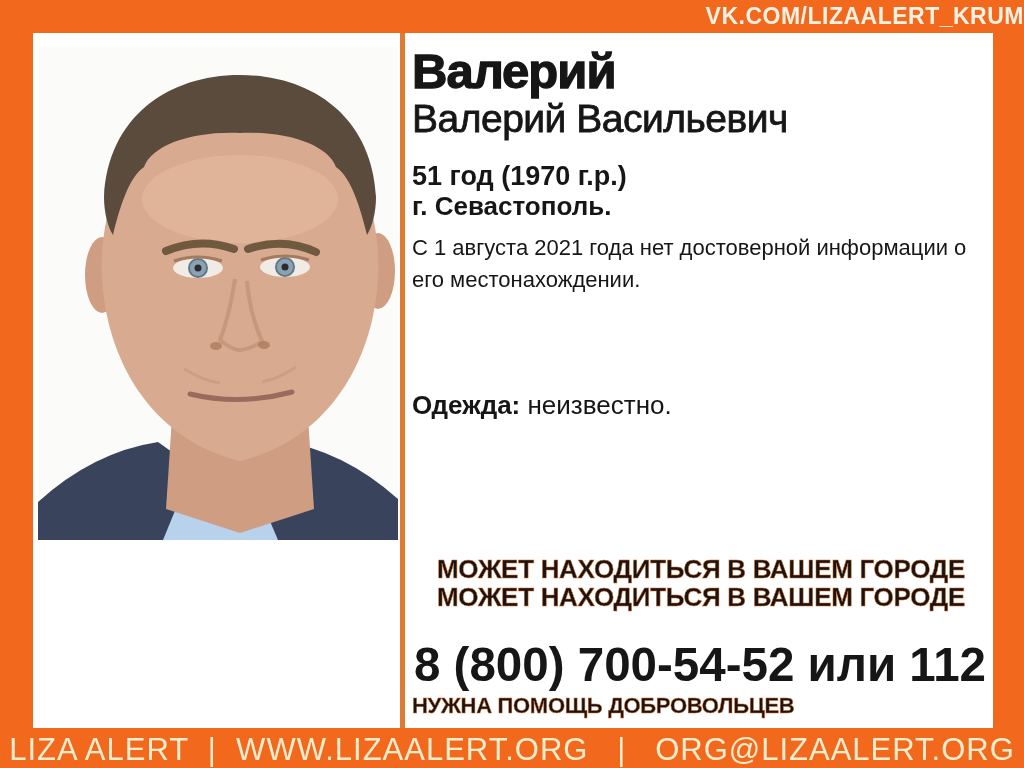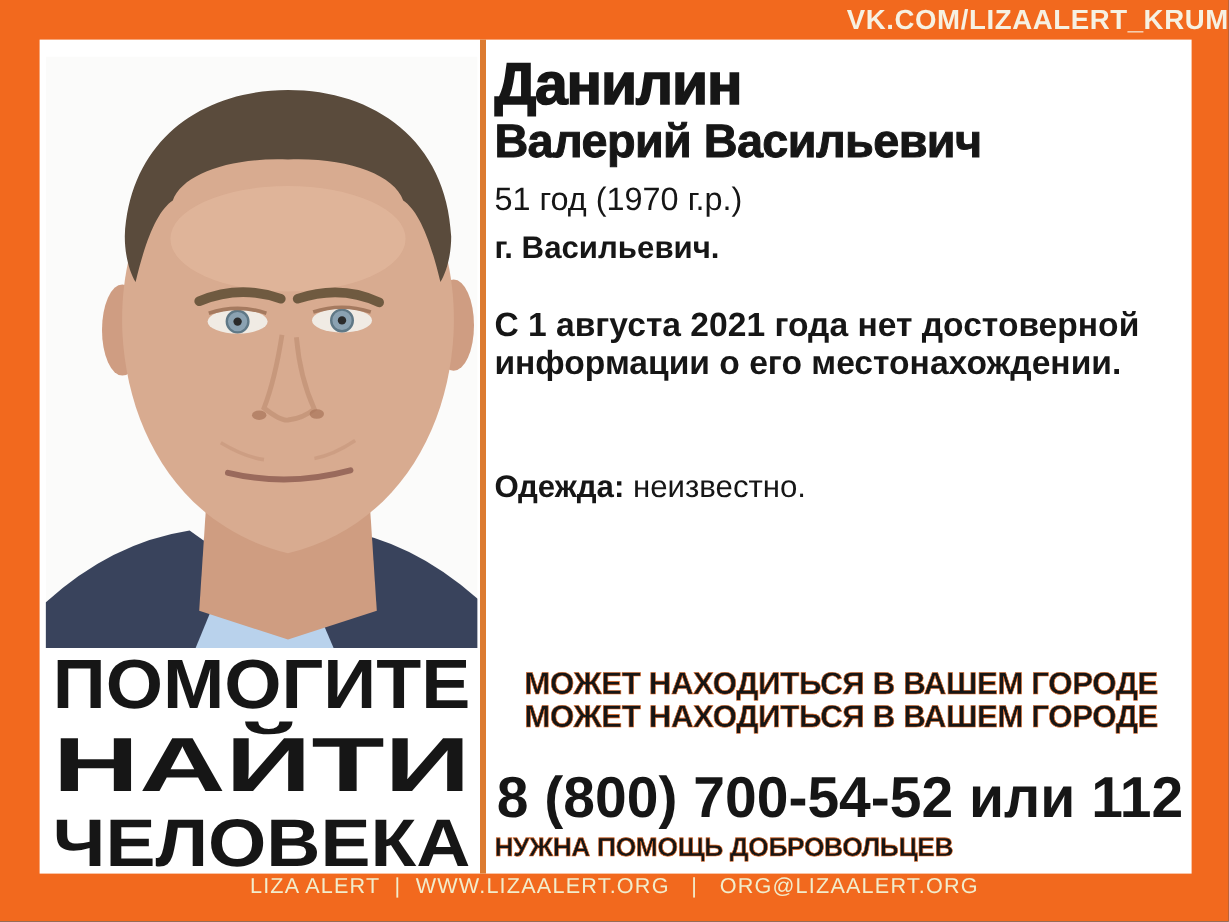--- a/index.html
+++ b/index.html
@@ -30,26 +30,26 @@
   .slogan text {
     font-family:"Liberation Sans", sans-serif; font-weight:bold; fill:#161616;
   }
   .info { position:absolute; left:412px; top:33px; width:578px; height:695px; }
   .info > div { position:absolute; left:0; color:#161616; }
   .last-name {
     top:10px; font-size:49px; font-weight:bold; letter-spacing:-1px;
     -webkit-text-stroke:1.3px #161616;
   }
   .first-patronymic {
-    top:64px; font-size:39px; font-weight:bold; letter-spacing:-0.5px;text-align:right;
+    top:64px; font-size:39px; font-weight:normal; letter-spacing:-0.5px;text-align:right;
     -webkit-text-stroke:0.8px #161616;
   }
-  .age  { top:118px; font-size:27px; font-weight:normal; }
+  .age  { top:128px; font-size:27px; font-weight:bold; }
   .city { top:158px; font-size:26px; font-weight:bold; }
-  .since { top:199px; width:574px; font-size:28px; font-weight:bold; line-height:32px;margin-top:23px; }
+  .since { top:199px; width:574px; font-size:22px; font-weight:normal; line-height:32px; }
   .signs { top:276px; width:576px; font-size:26px; line-height:33px; }
   .clothes { top:357px; font-size:26px; }
   .bold-label { font-weight:bold; }
   .alert-line1, .alert-line2 {
     width:578px; text-align:center; font-size:26px; font-weight:bold;
     color:#E4661F; letter-spacing:-0.3px; -webkit-text-stroke:0.5px #E4661F;
     white-space:nowrap;
   }
   .alert-line1 { top:521px; }
   .alert-line2 { top:549px; }
@@ -60,22 +60,22 @@
   .phone-box { top:601px; width:578px; height:62px; }
   .phone-box text {
     font-family:"Liberation Sans", sans-serif; font-weight:bold; fill:#161616;
   }
   .volunteers {
     top:660px; width:578px; font-size:22px; font-weight:bold; color:#E4661F;
     letter-spacing:-0.3px; -webkit-text-stroke:0.5px #E4661F; white-space:nowrap;
   }
   .footer {
     position:absolute; left:0; top:728px; width:1024px; height:40px;
-    display:flex; align-items:flex-start; justify-content:center;
-    color:#F2EDCC; font-size:18px; letter-spacing:1px; white-space:pre;
+    display:flex; align-items:flex-end; justify-content:center;
+    color:#F2EDCC; font-size:31px; letter-spacing:1px; white-space:pre;
   }
 </style>
 </head>
 <body>
 
 <div class="poster">
 
   <div class="topbar">
     <span>VK.COM/LIZAALERT_KRUM</span>
   </div>
@@ -118,33 +118,26 @@
 
       <path d="M197,232 Q191,270 182,293 Q196,304 202,303 Q214,302 224,294 Q212,268 209,234" fill="none" stroke="#BE8D71" stroke-width="4" opacity="0.65"></path>
       <ellipse cx="178" cy="299" rx="6" ry="4" fill="#A87358" opacity="0.7"></ellipse>
       <ellipse cx="226" cy="298" rx="6" ry="4" fill="#A87358" opacity="0.7"></ellipse>
 
       <path d="M152,347 Q202,359 254,345" stroke="#9A6A5C" stroke-width="5" fill="none" stroke-linecap="round"></path>
       <path d="M146,322 Q166,334 182,336 M258,320 Q240,332 224,335" stroke="#BE8D71" stroke-width="3" fill="none" opacity="0.4"></path>
     </svg>
   </div>
 
-  <div class="slogan">
-    <svg viewBox="0 0 352 188" width="352" height="188">
-      <text x="2" y="52" font-size="58" textLength="348" lengthAdjust="spacingAndGlyphs">ПОМОГИТЕ</text>
-      <text x="2" y="121" font-size="64" textLength="348" lengthAdjust="spacingAndGlyphs">НАЙТИ</text>
-      <text x="2" y="184" font-size="56" textLength="348" lengthAdjust="spacingAndGlyphs">ЧЕЛОВЕКА</text>
-    </svg>
-  </div>
 
   <div class="info">
-    <div class="last-name">Данилин</div>
+    <div class="last-name">Валерий</div>
     <div class="first-patronymic">Валерий Васильевич</div>
     <div class="age">51 год (1970 г.р.)</div>
-    <div class="city">г. Васильевич.</div>
+    <div class="city">г. Севастополь.</div>
     <div class="since">С 1 августа 2021 года нет достоверной информации о его местонахождении.</div>
     <div class="clothes">
       <span class="bold-label">Одежда:</span><span> неизвестно.</span>
     </div>
     <div class="alert-line1">МОЖЕТ НАХОДИТЬСЯ В ВАШЕМ ГОРОДЕ</div>
     <div class="alert-line2">МОЖЕТ НАХОДИТЬСЯ В ВАШЕМ ГОРОДЕ</div>
     <div class="phone-box">
       <svg viewBox="0 0 578 62" width="578" height="62">
         <text x="2" y="47" font-size="48" textLength="572" lengthAdjust="spacingAndGlyphs">8 (800) 700-54-52 или 112</text>
       </svg>

